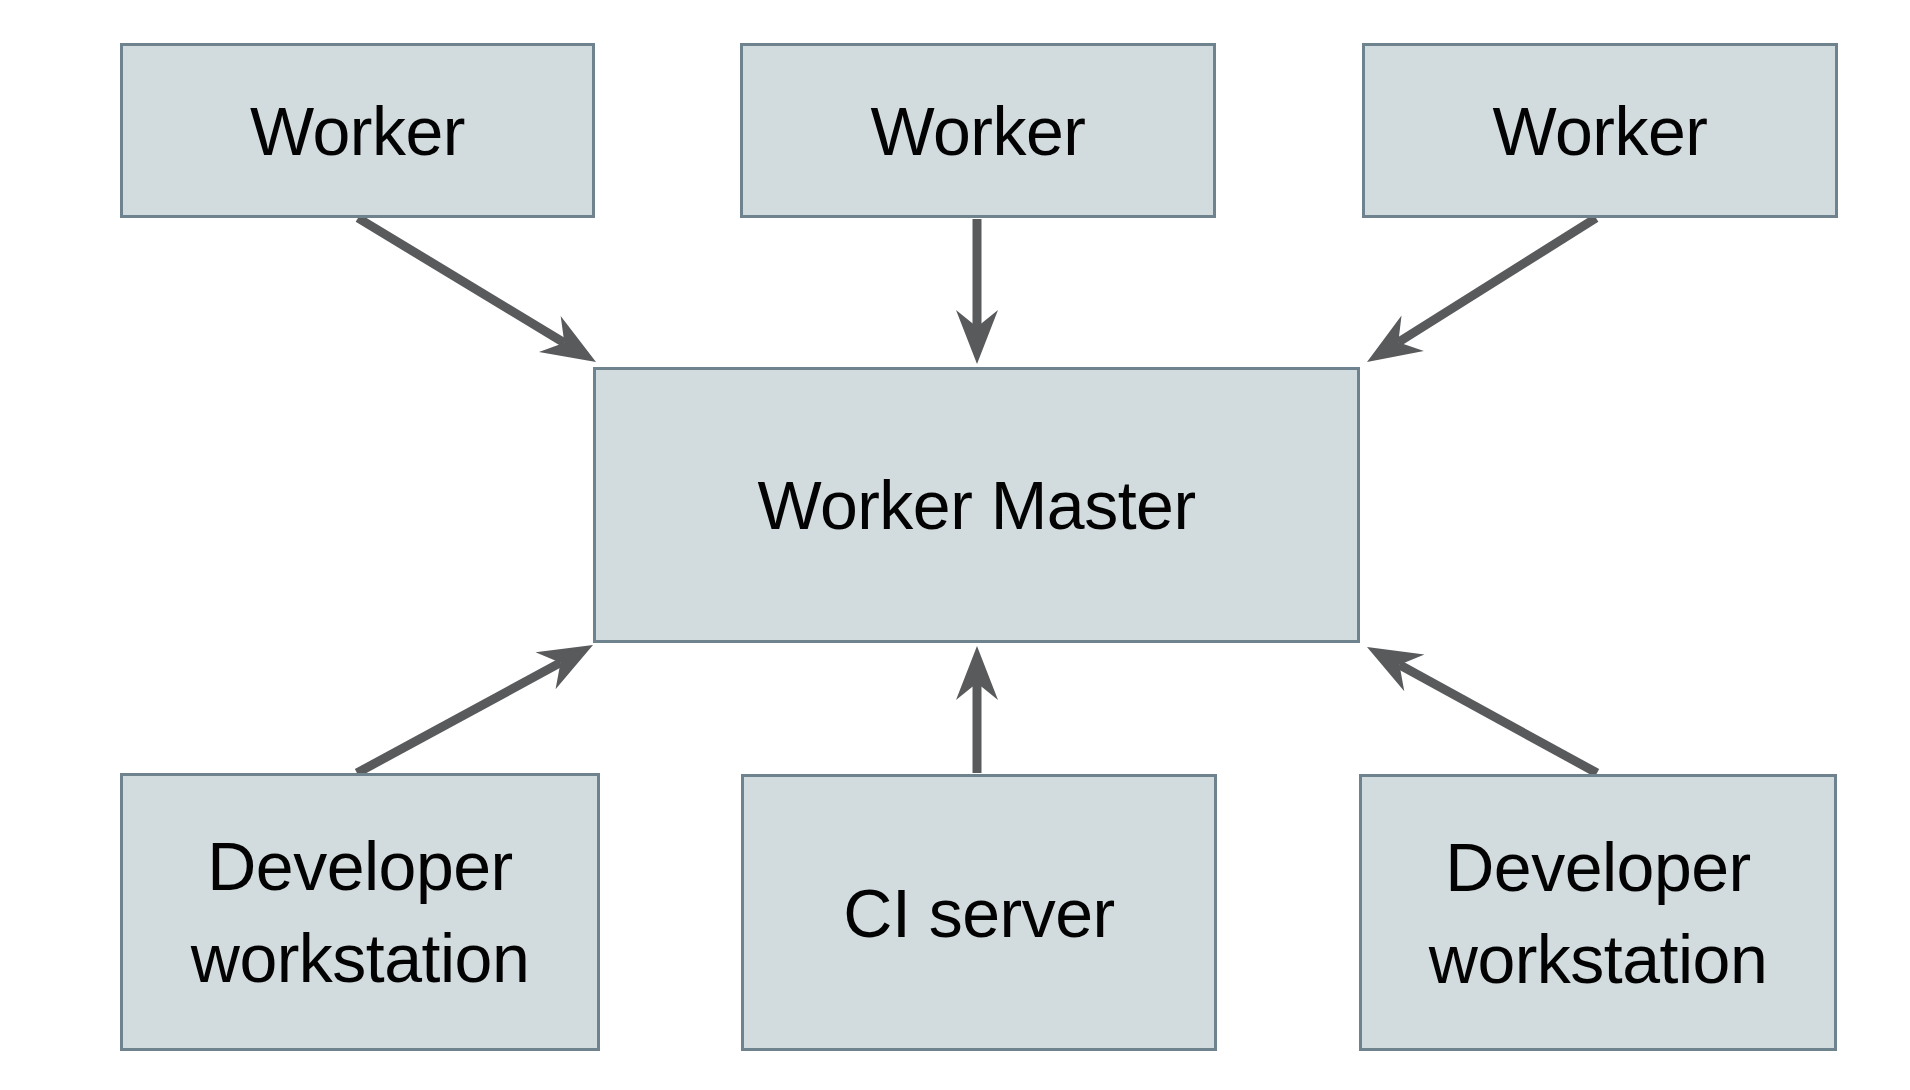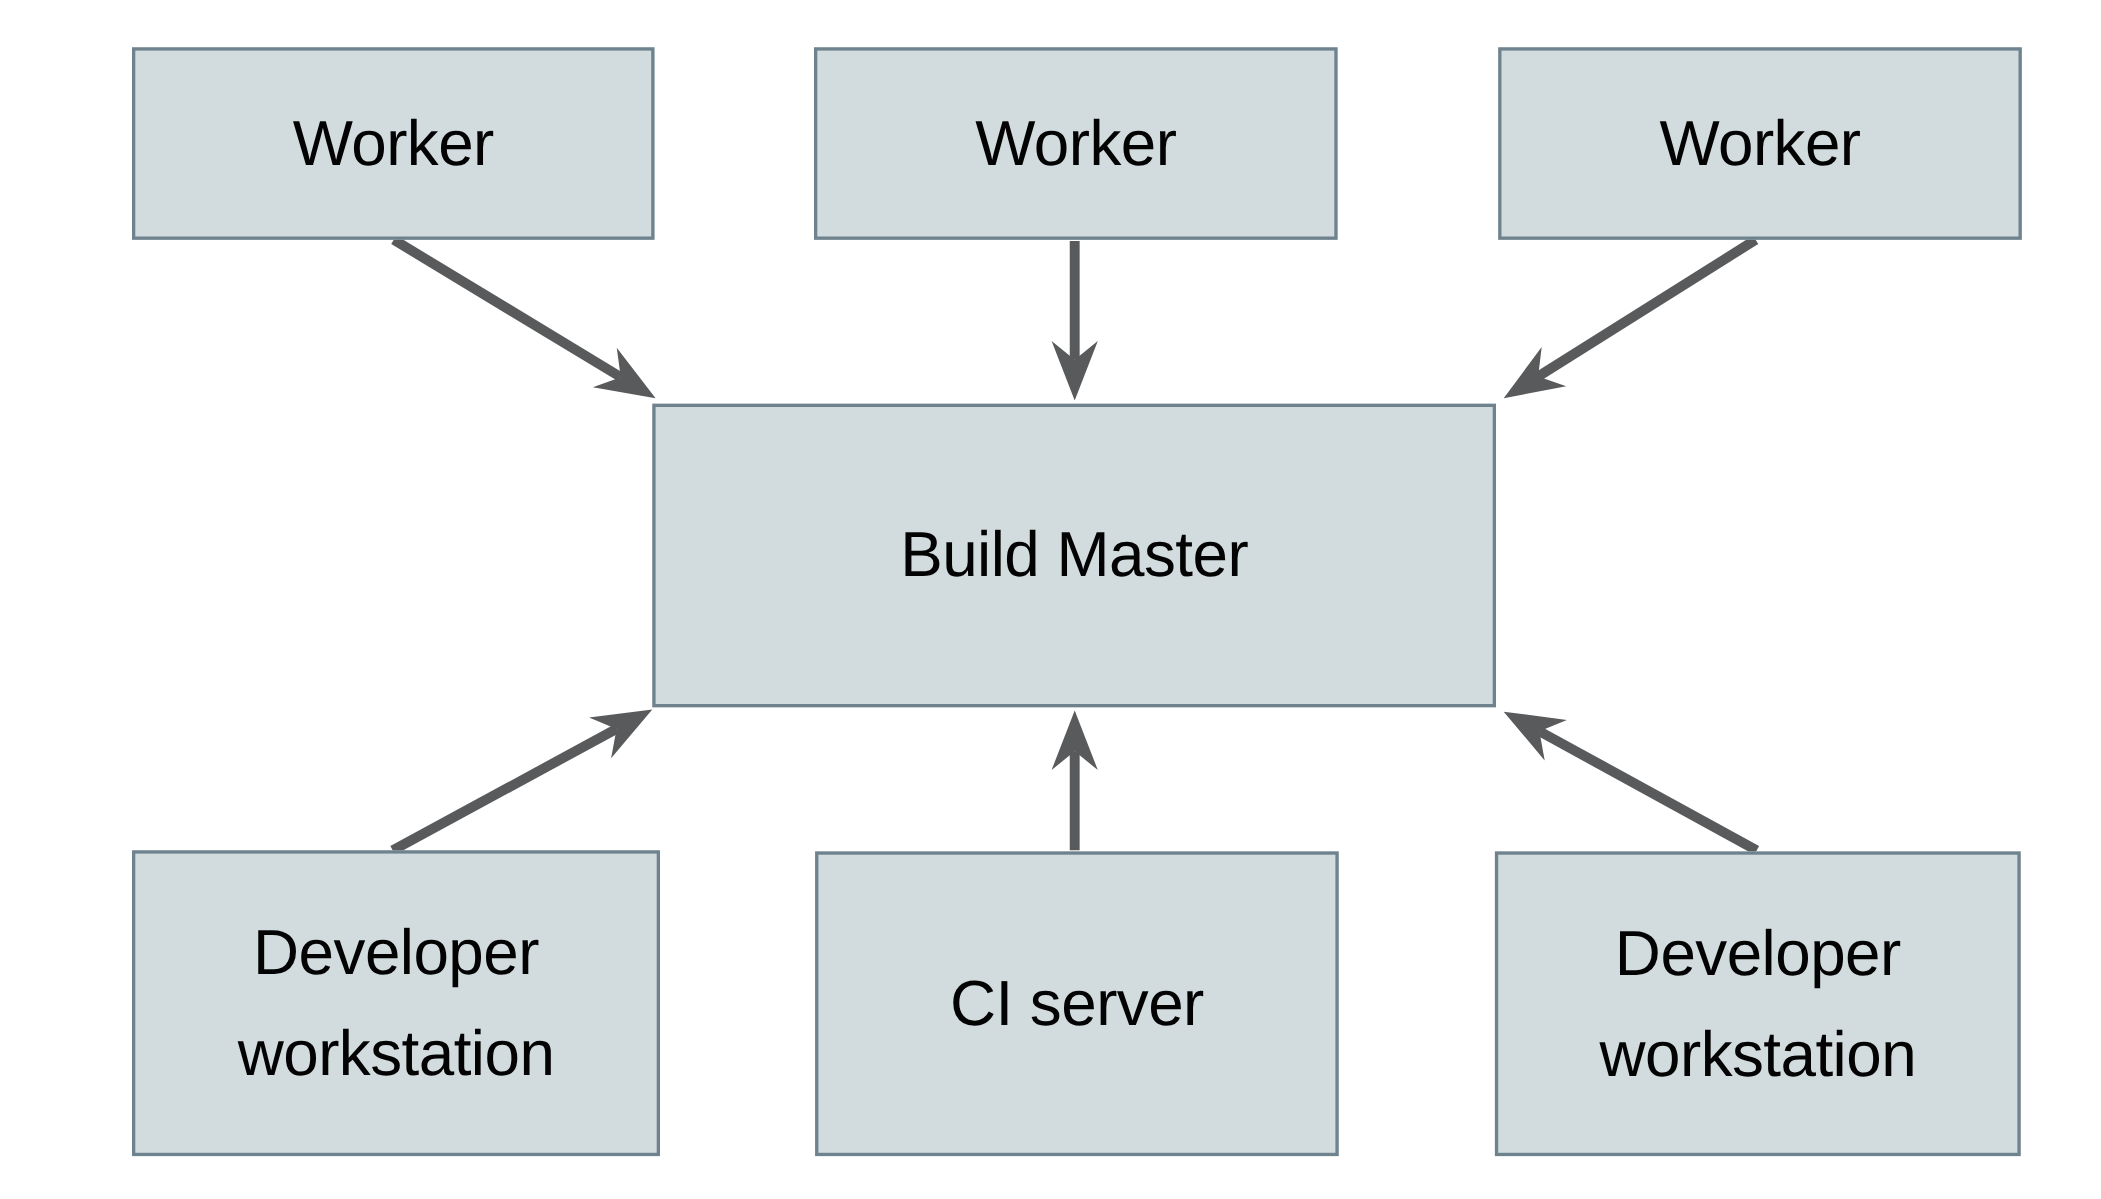--- a/index.html
+++ b/index.html
@@ -28,21 +28,21 @@
     position: absolute;
     box-sizing: border-box;
     background: var(--node-fill, #d2dbde);
     border: 3px solid var(--node-border, #6f838e);
     display: flex;
     flex-direction: column;
     justify-content: center;
     align-items: center;
     text-align: center;
     color: var(--text-color, #000000);
-    font-size: 58px;
+    font-size: 68px;
     line-height: 92px;
     letter-spacing: -0.5px;
     white-space: nowrap;
   }
   .node .line {
     display: block;
   }
   .edge-shaft {
     stroke: var(--arrow-color, #595a5c);
     stroke-width: 9;
@@ -87,21 +87,21 @@
 <div class="node" style="left: 120px; top: 43px; width: 475px; height: 175px;">
       <span class="line">Worker</span>
     </div>
     <div class="node" style="left: 740px; top: 43px; width: 476px; height: 175px;">
       <span class="line">Worker</span>
     </div>
     <div class="node" style="left: 1362px; top: 43px; width: 476px; height: 175px;">
       <span class="line">Worker</span>
     </div>
     <div class="node" style="left: 593px; top: 367px; width: 767px; height: 276px;">
-      <span class="line">Build Master</span>
+      <span class="line">Worker Master</span>
     </div>
     <div class="node" style="left: 120px; top: 773px; width: 480px; height: 278px;">
       <span class="line">Developer</span>
       <span class="line">workstation</span>
     </div>
     <div class="node" style="left: 741px; top: 774px; width: 476px; height: 277px; text-align: center;">
       <span class="line">CI server</span>
     </div>
     <div class="node" style="left: 1359px; top: 774px; width: 478px; height: 277px;">
       <span class="line">Developer</span>

